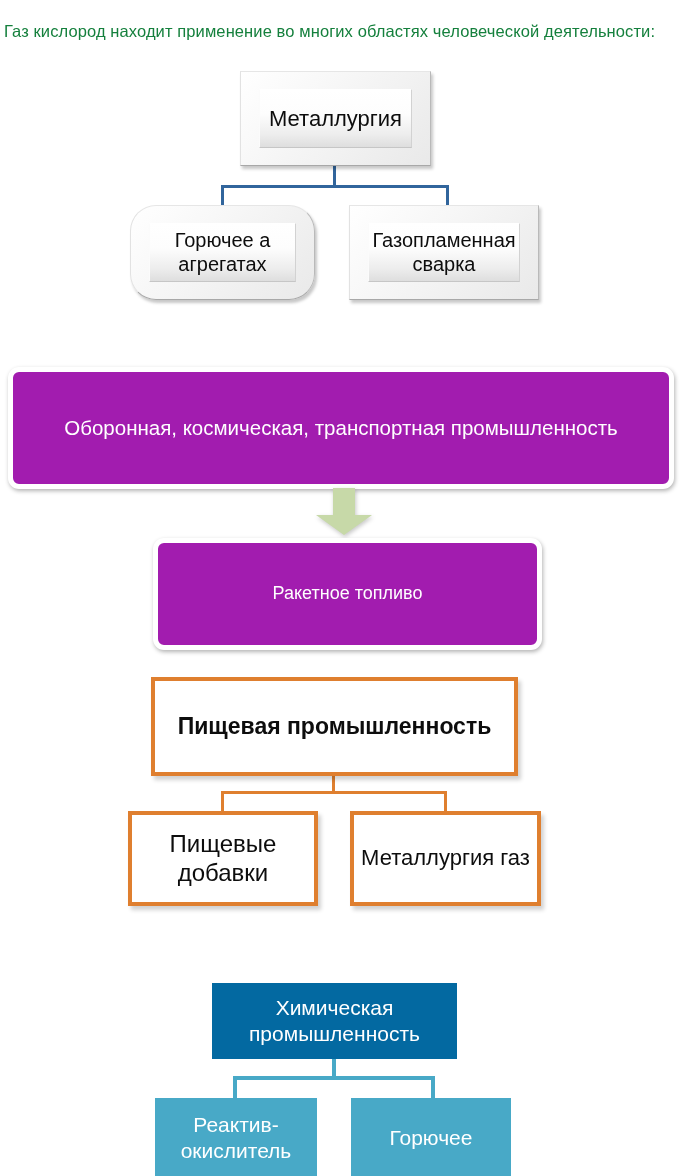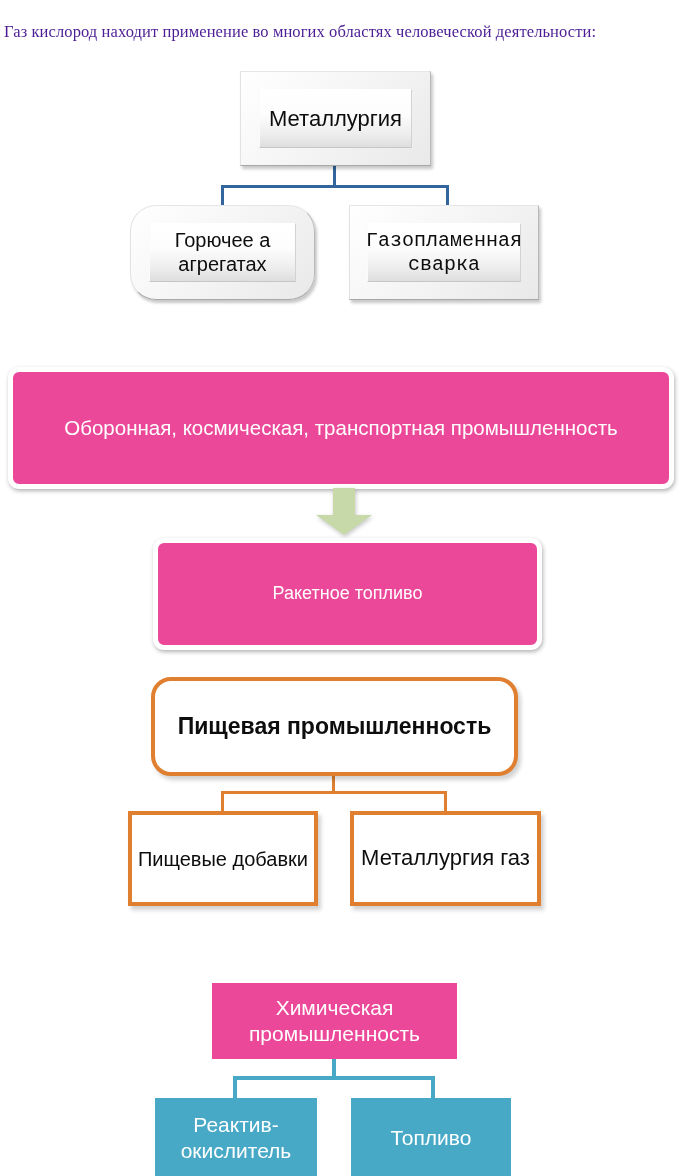--- a/index.html
+++ b/index.html
@@ -15,24 +15,24 @@
     font-family: "Liberation Sans", sans-serif;
     -webkit-font-smoothing: antialiased;
   }
 
   
   #intro-paragraph {
     position: absolute;
     left: 4px;
     top: 2px;
     width: 658px;
-    font-family: Liberation Serif, serif;
+    font-family: Liberation Sans, sans-serif;
     font-size: 16.5px;
     line-height: 25px;
-    color: #4c1d95;
+    color: #15803d;
     text-align: justify;
     text-justify: inter-word;
     letter-spacing: 0.1px;
   }
 
   
   .abs { position: absolute; box-sizing: border-box; }
 
   
   .bevel-box {
@@ -65,21 +65,21 @@
     color: #0d0d0d;
     line-height: 1.18;
     padding: 0 3px;
   }
 
   
   .line { position: absolute; }
 
   
   .green-card {
-    background: #ec4899;
+    background: #a21caf;
     border-radius: 11px;
     border: 5px solid #ffffff;
     box-shadow: 1px 2px 4px rgba(0,0,0,0.30);
     display: flex;
     align-items: center;
     justify-content: center;
     text-align: center;
   }
   .green-card > span {
     display: block;
@@ -117,21 +117,21 @@
     align-items: center;
     justify-content: center;
     text-align: center;
   }
   .flat-box > span {
     display: block;
     color: #ffffff;
     line-height: 1.24;
     padding: 0 4px;
   }
-  .flat-green { background: #ec4899; }
+  .flat-green { background: #0369a1; }
   .flat-teal  { background: #48a9c7; }
 </style>
 </head>
 <body>
 
 <p id="intro-paragraph">Газ кислород находит применение во многих областях человеческой деятельности:</p>
 
 <div>
 
   <div class="line" style="left:333px; top:165px; width:3px; height:22px; background:#31659c;"></div>
@@ -146,21 +146,21 @@
   </div>
 
   <div class="abs bevel-box" style="left:130px; top:205px; width:185px; height:95px;border-radius:26px;">
     <div class="bevel-inner">
       <span style="font-size:20px;">Горючее а агрегатах</span>
     </div>
   </div>
 
   <div class="abs bevel-box" style="left:349px; top:205px; width:190px; height:95px;">
     <div class="bevel-inner">
-      <span style="font-size:20px;font-family:Liberation Mono, monospace;">Газопламенная сварка</span>
+      <span style="font-size:20px;">Газопламенная сварка</span>
     </div>
   </div>
 </div>
 
 <div>
 
   <div class="abs green-card" style="left:8px; top:367px; width:666px; height:122px;">
     <span style="font-size:20.5px;">Оборонная, космическая, транспортная промышленность</span>
   </div>
 
@@ -173,26 +173,26 @@
   </div>
 </div>
 
 <div>
 
   <div class="line" style="left:332px; top:775px; width:3px; height:18px; background:#df7f2f;"></div>
   <div class="line" style="left:221px; top:791px; width:226px; height:3px; background:#df7f2f;"></div>
   <div class="line" style="left:221px; top:791px; width:3px; height:22px; background:#df7f2f;"></div>
   <div class="line" style="left:444px; top:791px; width:3px; height:22px; background:#df7f2f;"></div>
 
-  <div class="abs orange-box" style="left:151px; top:677px; width:367px; height:99px;border-radius:20px;">
+  <div class="abs orange-box" style="left:151px; top:677px; width:367px; height:99px;">
     <span style="font-size:23px; font-weight:600;">Пищевая промышленность</span>
   </div>
 
   <div class="abs orange-box" style="left:128px; top:811px; width:190px; height:95px;">
-    <span style="font-size:20px;">Пищевые добавки</span>
+    <span style="font-size:24px;">Пищевые добавки</span>
   </div>
 
   <div class="abs orange-box" style="left:350px; top:811px; width:191px; height:95px;">
     <span style="font-size:22px;">Металлургия газ</span>
   </div>
 </div>
 
 <div>
 
   <div class="line" style="left:332px; top:1058px; width:4px; height:21px; background:#48a9c7;"></div>
@@ -202,15 +202,15 @@
 
   <div class="abs flat-box flat-green" style="left:212px; top:983px; width:245px; height:76px;">
     <span style="font-size:21px;">Химическая промышленность</span>
   </div>
 
   <div class="abs flat-box flat-teal" style="left:155px; top:1098px; width:162px; height:80px;">
     <span style="font-size:21px;">Реактив-окислитель</span>
   </div>
 
   <div class="abs flat-box flat-teal" style="left:351px; top:1098px; width:160px; height:80px;">
-    <span style="font-size:21px;">Топливо</span>
+    <span style="font-size:21px;">Горючее</span>
   </div>
 </div>
 
 </body></html>

